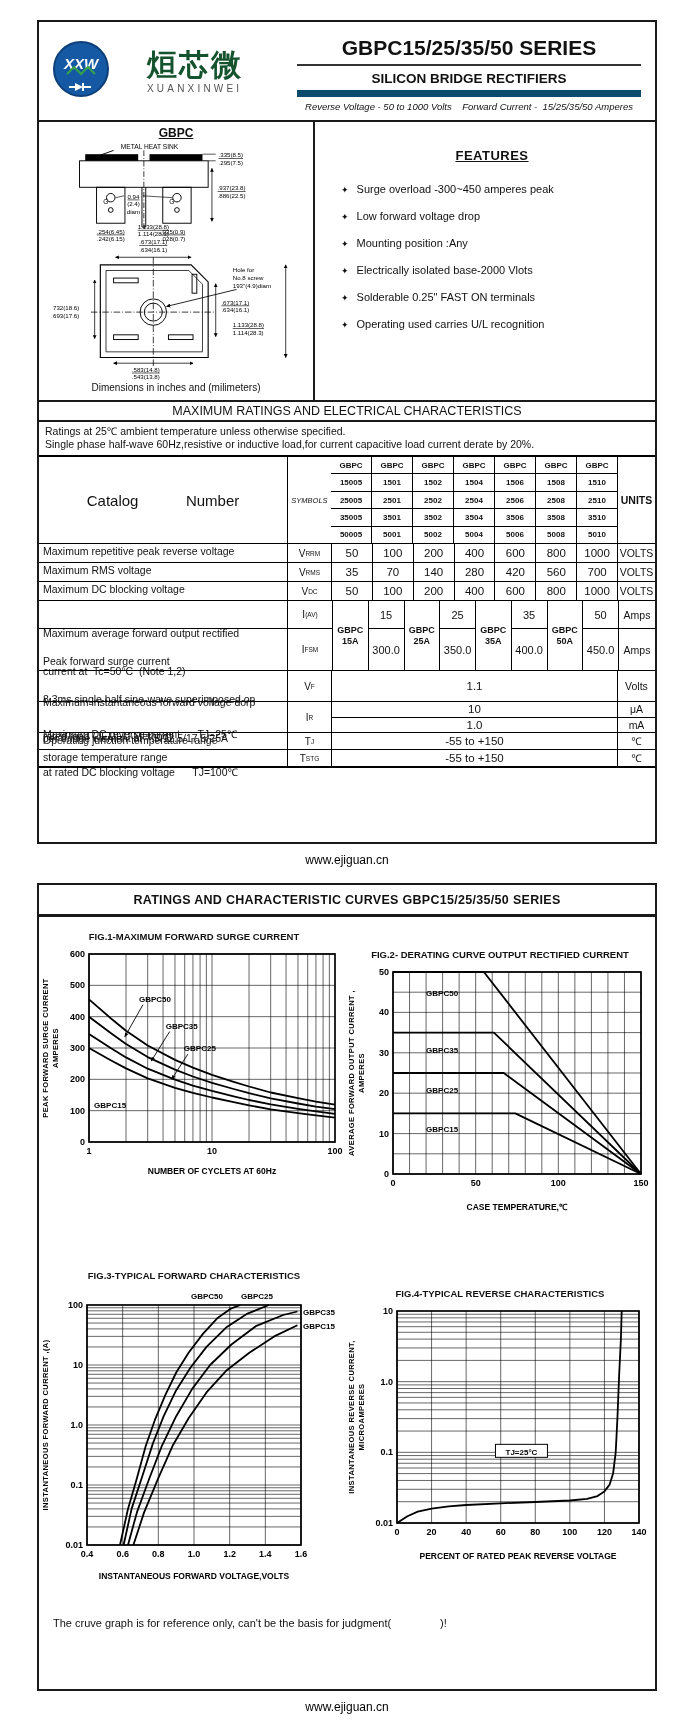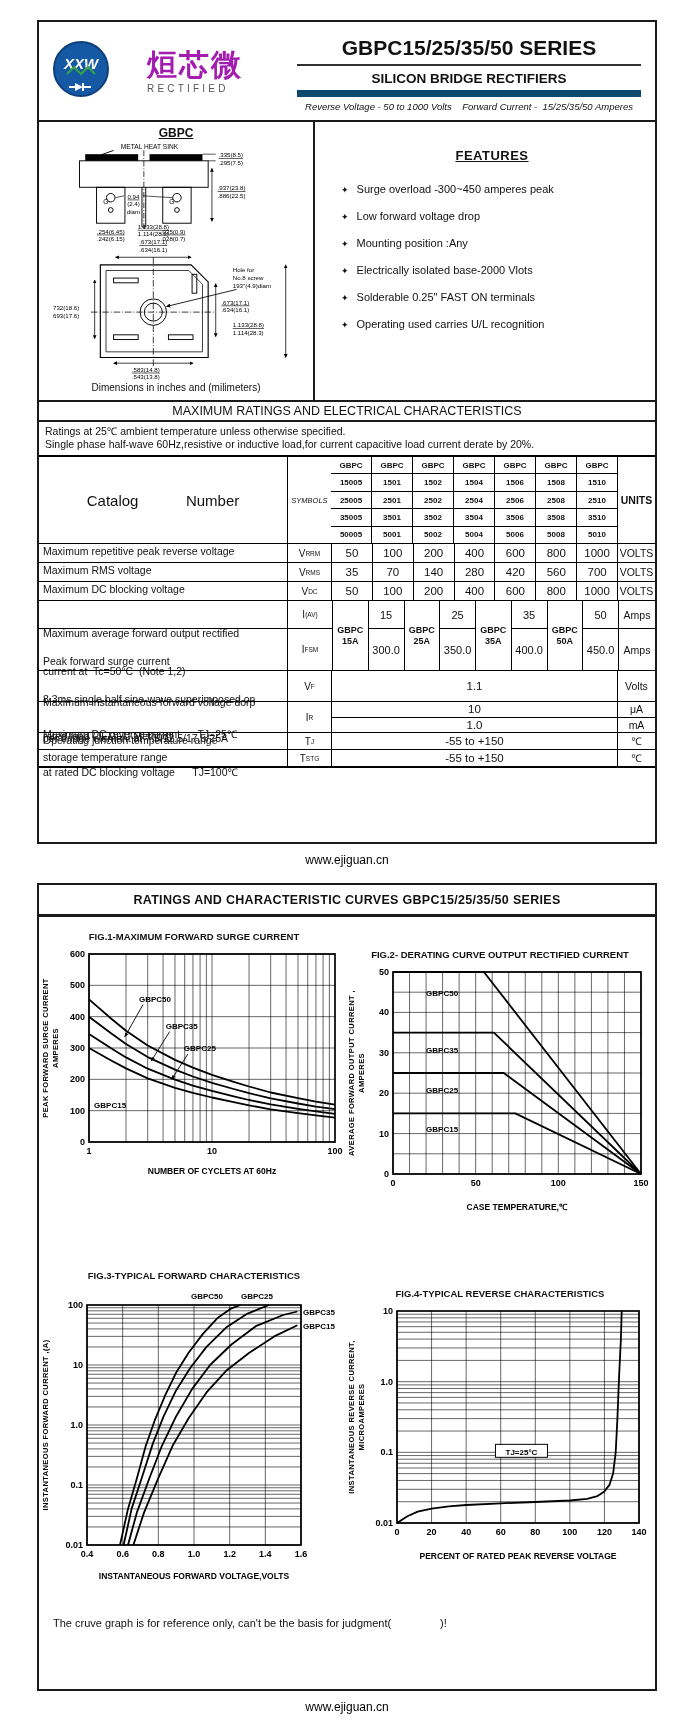--- a/index.html
+++ b/index.html
@@ -6,21 +6,21 @@
   body{width:694px;height:1736px;overflow:hidden;font-family:"Liberation Sans",sans-serif;color:#111;}
   .page{width:620px;margin:0 auto;border:2px solid #1a1a1a;background:#fff;box-sizing:border-box;}
   #p1{margin-top:20px;height:824px;}
   #p2{margin-top:10px;height:808px;position:relative;}
   .pg-footer{text-align:center;font-size:12px;padding:9px 0 6px 0;color:#000;}
 
   
   .hdr{display:flex;border-bottom:2px solid #1a1a1a;height:100px;box-sizing:border-box;align-items:center;}
   .logo-block{display:flex;align-items:center;width:252px;padding-left:10px;box-sizing:border-box;gap:26px;}
   .logo-text{margin-left:6px;}
-  .cn{font-size:30px;font-weight:bold;letter-spacing:2px;color:#a21caf;line-height:32px;}
+  .cn{font-size:30px;font-weight:bold;letter-spacing:2px;color:#14532d;line-height:32px;}
   .latin{font-size:10px;letter-spacing:3.2px;color:#555;margin-top:2px;}
   .title-block{flex:1;padding:6px 14px 0 6px;}
   .t1{font-size:21px;font-weight:bold;text-align:center;border-bottom:2px solid #333;padding-bottom:4px;}
   .t2{font-size:13.5px;font-weight:bold;text-align:center;padding:5px 0 4px 0;border-bottom:7px solid #0c4a6e;}
   .t3{font-size:9.5px;font-style:italic;text-align:center;padding-top:4px;white-space:pre;}
 
   
   .mid{display:flex;height:278px;box-sizing:border-box;}
   .draw-col{width:276px;border-right:2px solid #1a1a1a;box-sizing:border-box;text-align:center;}
   .draw-title{font-size:12px;font-weight:bold;text-decoration:underline;margin-top:4px;}
@@ -95,21 +95,21 @@
         <circle cx="32" cy="30" r="27" fill="none" stroke="#0d3f7a" stroke-width="2"></circle>
         <text x="32" y="30" text-anchor="middle" font-size="15" font-weight="bold" font-style="italic" fill="#fff">XXW</text>
         <polyline points="18,35 25,28 32,35 39,28 46,35" fill="none" stroke="#35a04a" stroke-width="2.2"></polyline>
         <polygon points="26,44 26,52 34,48" fill="#fff"></polygon>
         <line x1="34" y1="44" x2="34" y2="52" stroke="#fff" stroke-width="2"></line>
         <line x1="20" y1="48" x2="26" y2="48" stroke="#fff" stroke-width="2"></line>
         <line x1="34" y1="48" x2="42" y2="48" stroke="#fff" stroke-width="2"></line>
       </svg>
       <div class="logo-text">
         <div class="cn">烜芯微</div>
-        <div class="latin">RECTIFIED</div>
+        <div class="latin">XUANXINWEI</div>
       </div>
     </div>
     <div class="title-block">
       <div class="t1">GBPC15/25/35/50 SERIES</div>
       <div class="t2">SILICON BRIDGE RECTIFIERS</div>
       <div class="t3">Reverse Voltage - 50 to 1000 Volts    Forward Current -  15/25/35/50 Amperes</div>
     </div>
   </div>
 
   <div class="mid">

